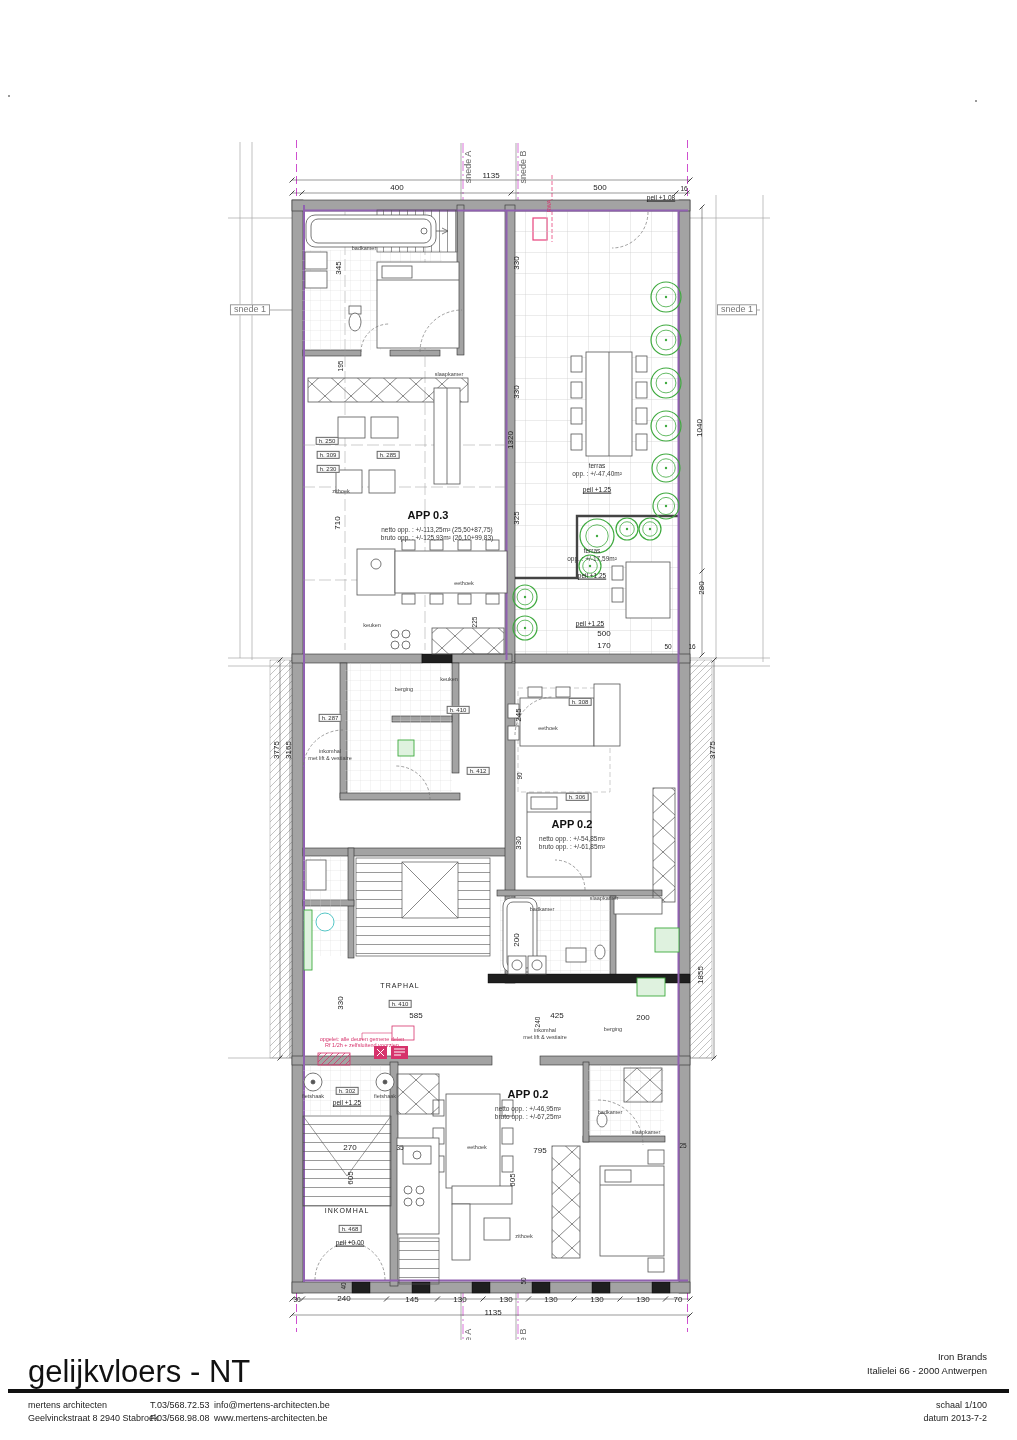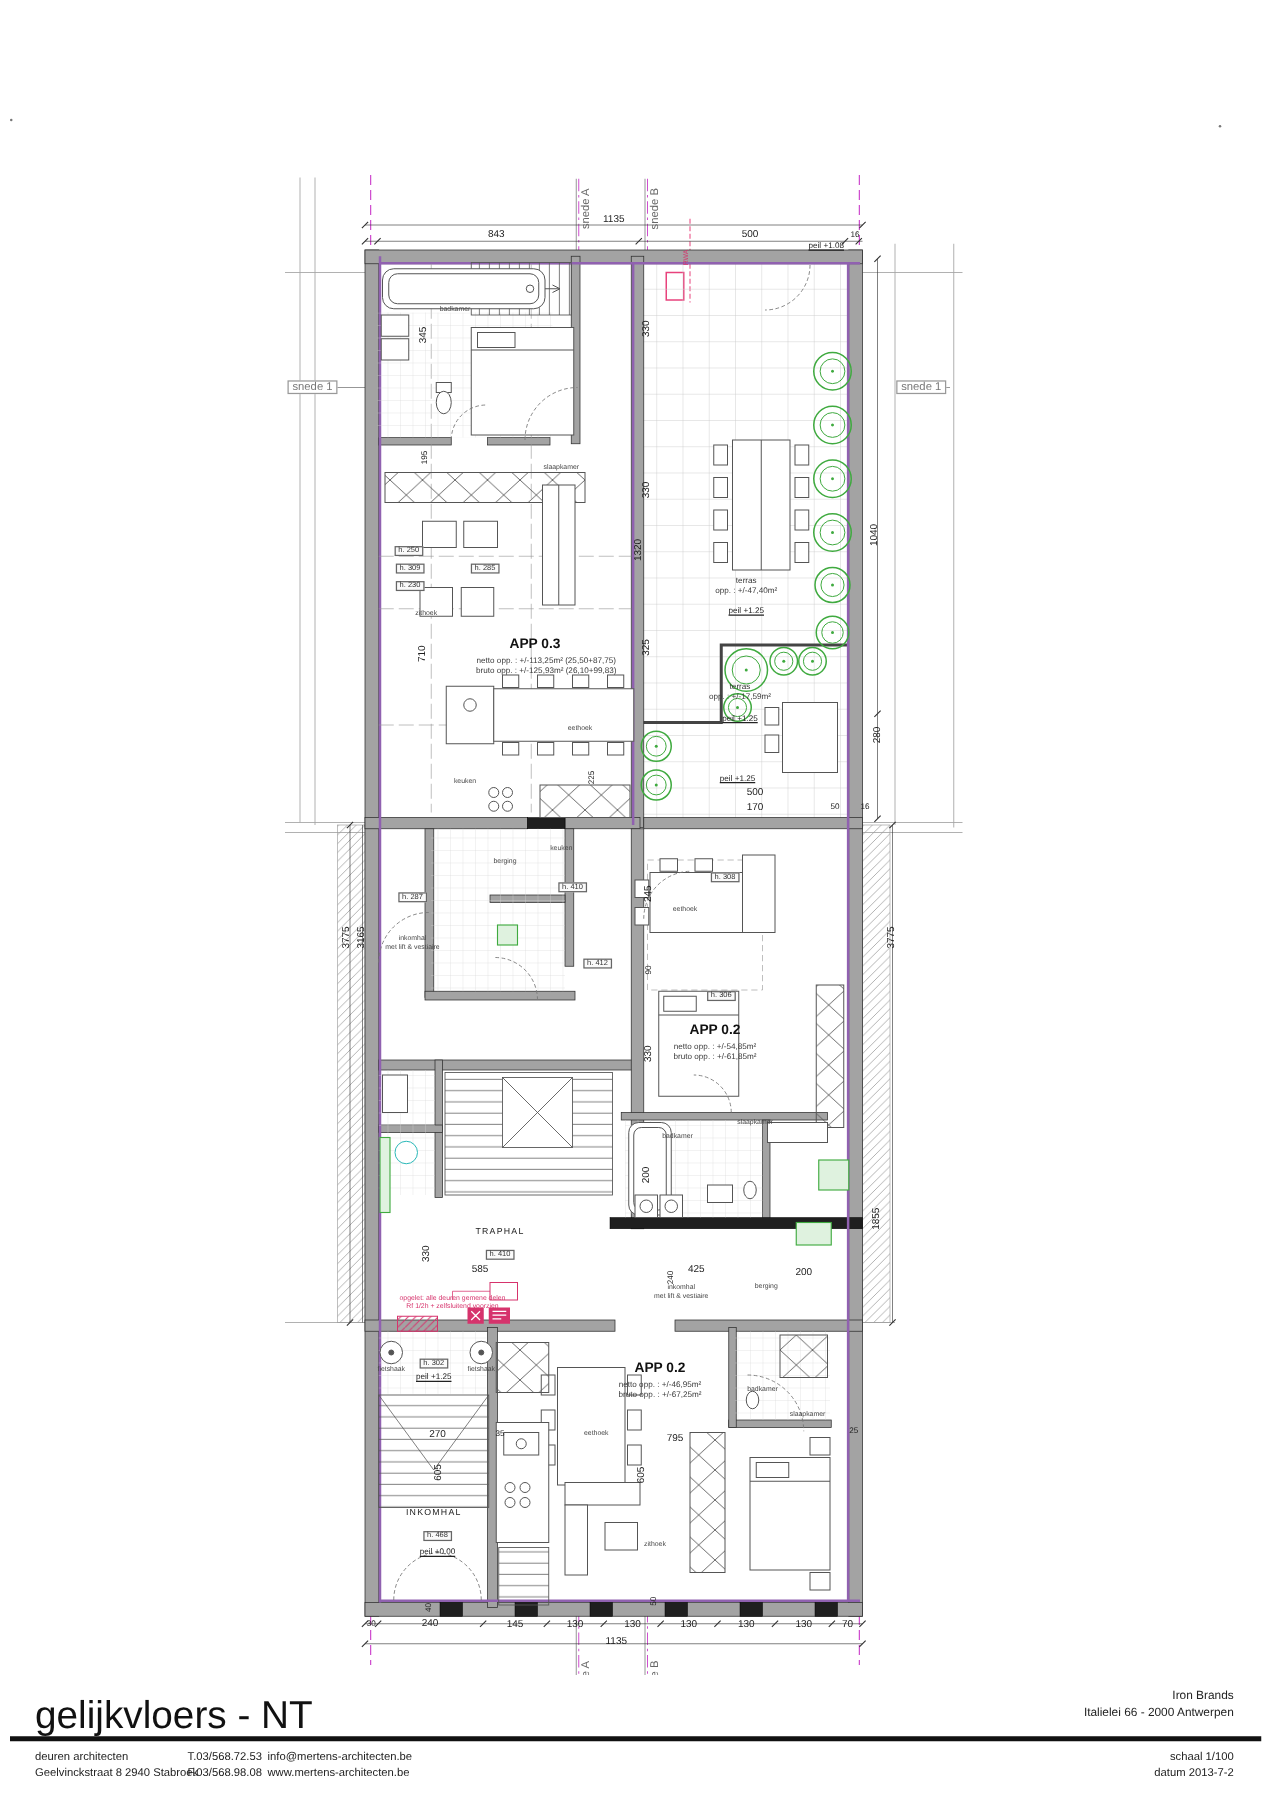--- a/index.html
+++ b/index.html
@@ -352,21 +352,21 @@
     </svg>
 
     <div>
         <div class="lbl sectionv" style="left: 469px; top: 167px; transform: translate(-50%, -50%) rotate(-90deg);">snede A</div>
         <div class="lbl sectionv" style="left: 524px; top: 167px; transform: translate(-50%, -50%) rotate(-90deg);">snede B</div>
         <div class="lbl sectionv" style="left: 469px; top: 1345px; transform: translate(-50%, -50%) rotate(-90deg);">snede A</div>
         <div class="lbl sectionv" style="left: 524px; top: 1345px; transform: translate(-50%, -50%) rotate(-90deg);">snede B</div>
         <div class="lbl section" style="left: 250px; top: 310px;">snede 1</div>
         <div class="lbl section" style="left: 737px; top: 310px;">snede 1</div>
         <div class="lbl dim" style="left: 491px; top: 176px;">1135</div>
-        <div class="lbl dim" style="left: 397px; top: 188px;">843</div>
+        <div class="lbl dim" style="left: 397px; top: 188px;">400</div>
         <div class="lbl dim" style="left: 600px; top: 188px;">500</div>
         <div class="lbl sm" style="left: 684px; top: 189px;">16</div>
         <div class="lbl peil" style="left: 661px; top: 198px;">peil +1.08</div>
         <div class="lbl dim" style="left: 339px; top: 268px; transform: translate(-50%, -50%) rotate(-90deg);">345</div>
         <div class="lbl sm" style="left: 341px; top: 366px; transform: translate(-50%, -50%) rotate(-90deg);">195</div>
         <div class="lbl dim" style="left: 338px; top: 523px; transform: translate(-50%, -50%) rotate(-90deg);">710</div>
         <div class="lbl dim" style="left: 277px; top: 750px; transform: translate(-50%, -50%) rotate(-90deg);">3775</div>
         <div class="lbl dim" style="left: 289px; top: 750px; transform: translate(-50%, -50%) rotate(-90deg);">3165</div>
         <div class="lbl dim" style="left: 341px; top: 1003px; transform: translate(-50%, -50%) rotate(-90deg);">330</div>
         <div class="lbl dim" style="left: 351px; top: 1178px; transform: translate(-50%, -50%) rotate(-90deg);">605</div>
@@ -420,21 +420,21 @@
         <div class="lbl tiny" style="left: 548px; top: 729px;">eethoek</div>
         <div class="lbl boxed" style="left: 580px; top: 702px;">h. 308</div>
         <div class="lbl boxed" style="left: 577px; top: 797px;">h. 306</div>
         <div class="lbl tiny" style="left: 604px; top: 899px;">slaapkamer</div>
         <div class="lbl tiny" style="left: 542px; top: 910px;">badkamer</div>
         <div class="lbl tiny" style="left: 613px; top: 1030px;">berging</div>
         <div class="lbl tiny" style="left: 545px; top: 1031px;">inkomhal</div>
         <div class="lbl tiny" style="left: 545px; top: 1038px;">met lift &amp; vestiaire</div>
         <div class="lbl roomc" style="left: 400px; top: 986px;">TRAPHAL</div>
         <div class="lbl boxed" style="left: 400px; top: 1004px;">h. 410</div>
-        <div class="lbl dim" style="left: 384px; top: 1016px;">585</div>
+        <div class="lbl dim" style="left: 416px; top: 1016px;">585</div>
         <div class="lbl dim" style="left: 557px; top: 1016px;">425</div>
         <div class="lbl dim" style="left: 643px; top: 1018px;">200</div>
         <div class="lbl roomc" style="left: 347px; top: 1211px;">INKOMHAL</div>
         <div class="lbl boxed" style="left: 350px; top: 1229px;">h. 468</div>
         <div class="lbl peil" style="left: 350px; top: 1243px;">peil +0.00</div>
         <div class="lbl tiny" style="left: 313px; top: 1097px;">fietshaak</div>
         <div class="lbl tiny" style="left: 385px; top: 1097px;">fietshaak</div>
         <div class="lbl boxed" style="left: 347px; top: 1091px;">h. 302</div>
         <div class="lbl peil" style="left: 347px; top: 1103px;">peil +1.25</div>
         <div class="lbl tiny" style="left: 610px; top: 1113px;">badkamer</div>
@@ -468,21 +468,21 @@
   </div>
 
   <div class="titleblock">
     <div class="drawing-title">gelijkvloers - NT</div>
     <div class="client">
       <div>Iron Brands</div>
       <div>Italielei 66 - 2000 Antwerpen</div>
     </div>
     <div class="rule"></div>
     <div class="tb-col c1">
-      <div>deuren architecten</div>
+      <div>mertens architecten</div>
       <div>Geelvinckstraat 8  2940 Stabroek</div>
     </div>
     <div class="tb-col c2">
       <div>T.03/568.72.53</div>
       <div>F.03/568.98.08</div>
     </div>
     <div class="tb-col c3">
       <div>info@mertens-architecten.be</div>
       <div>www.mertens-architecten.be</div>
     </div>

